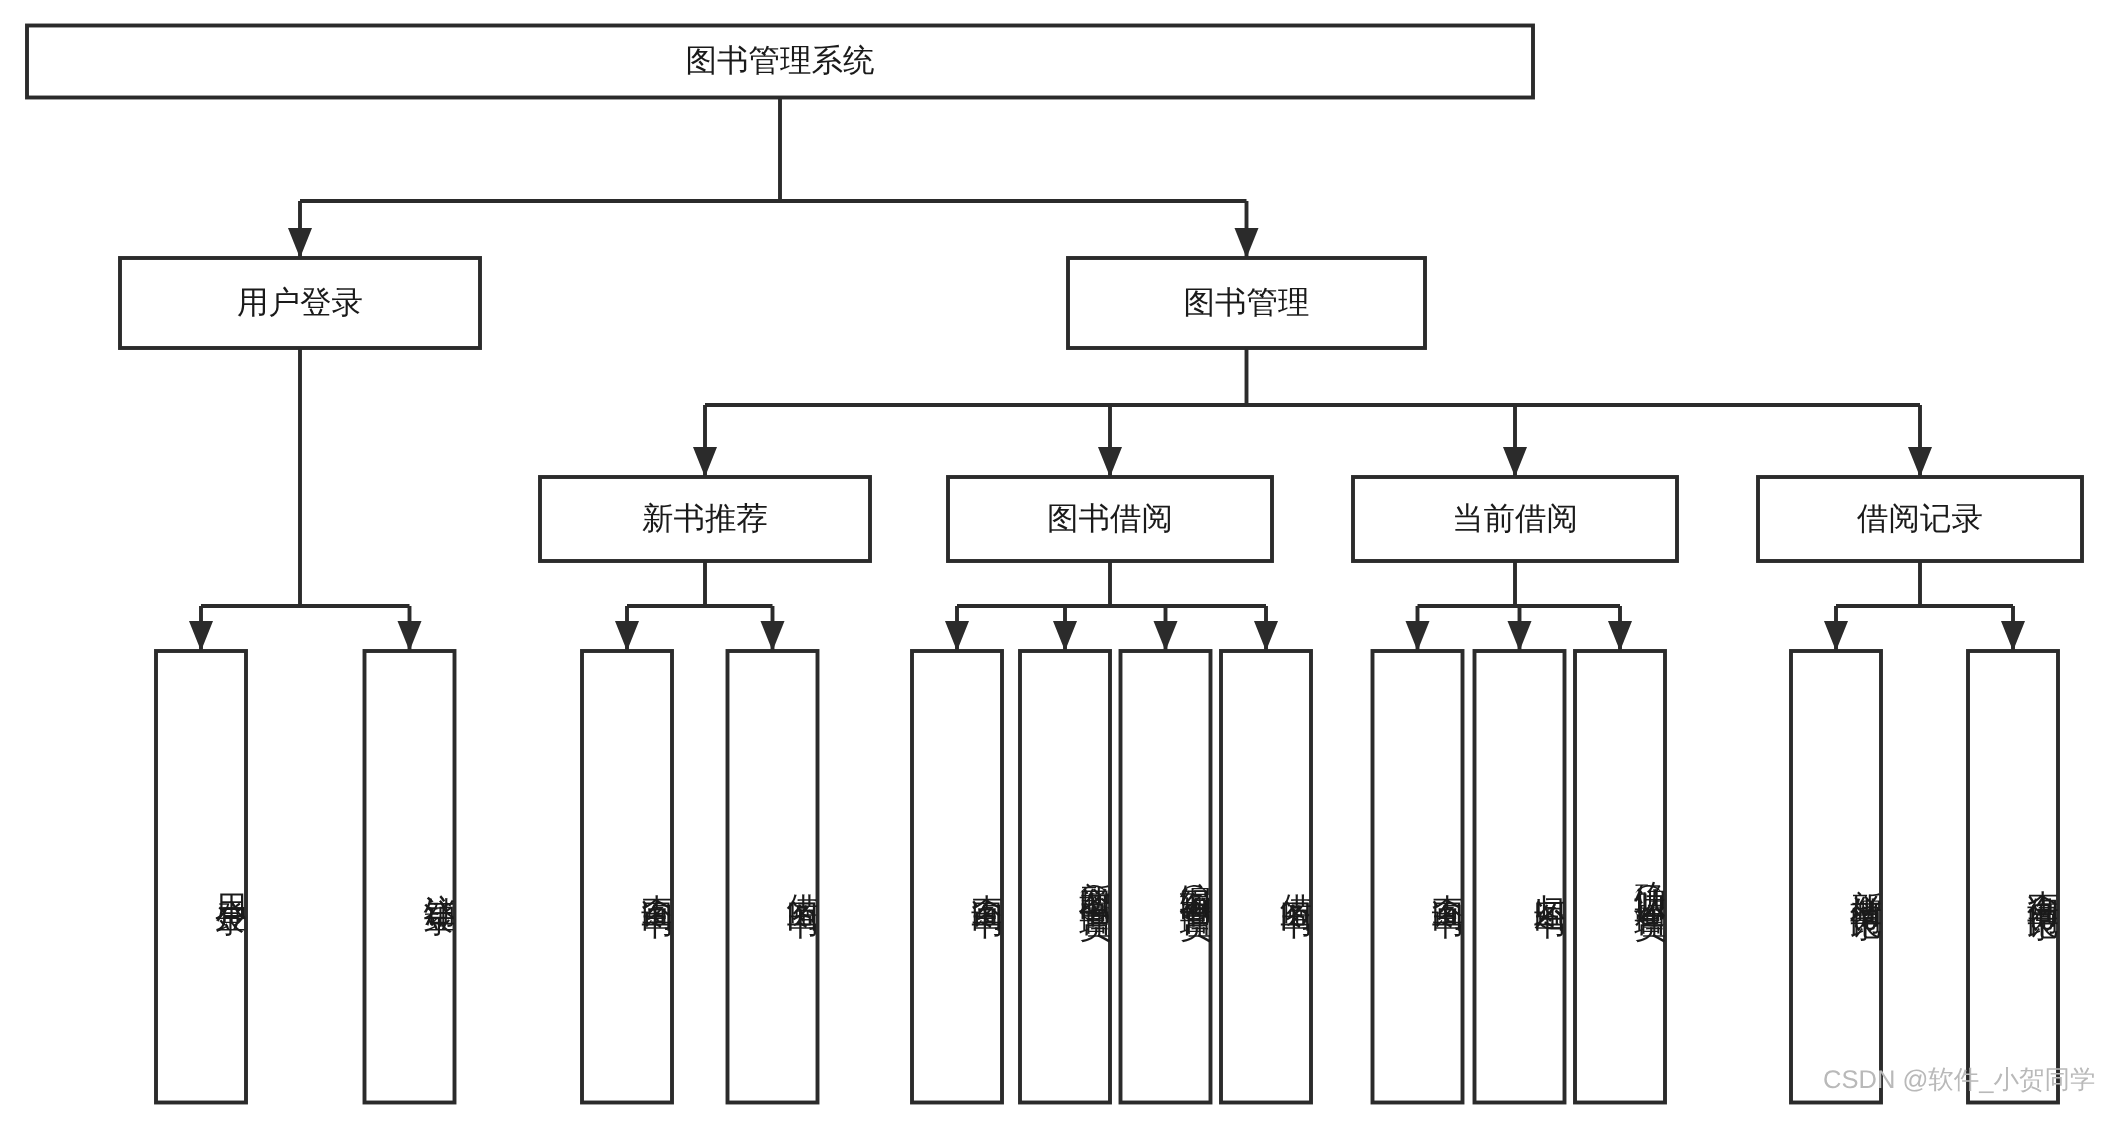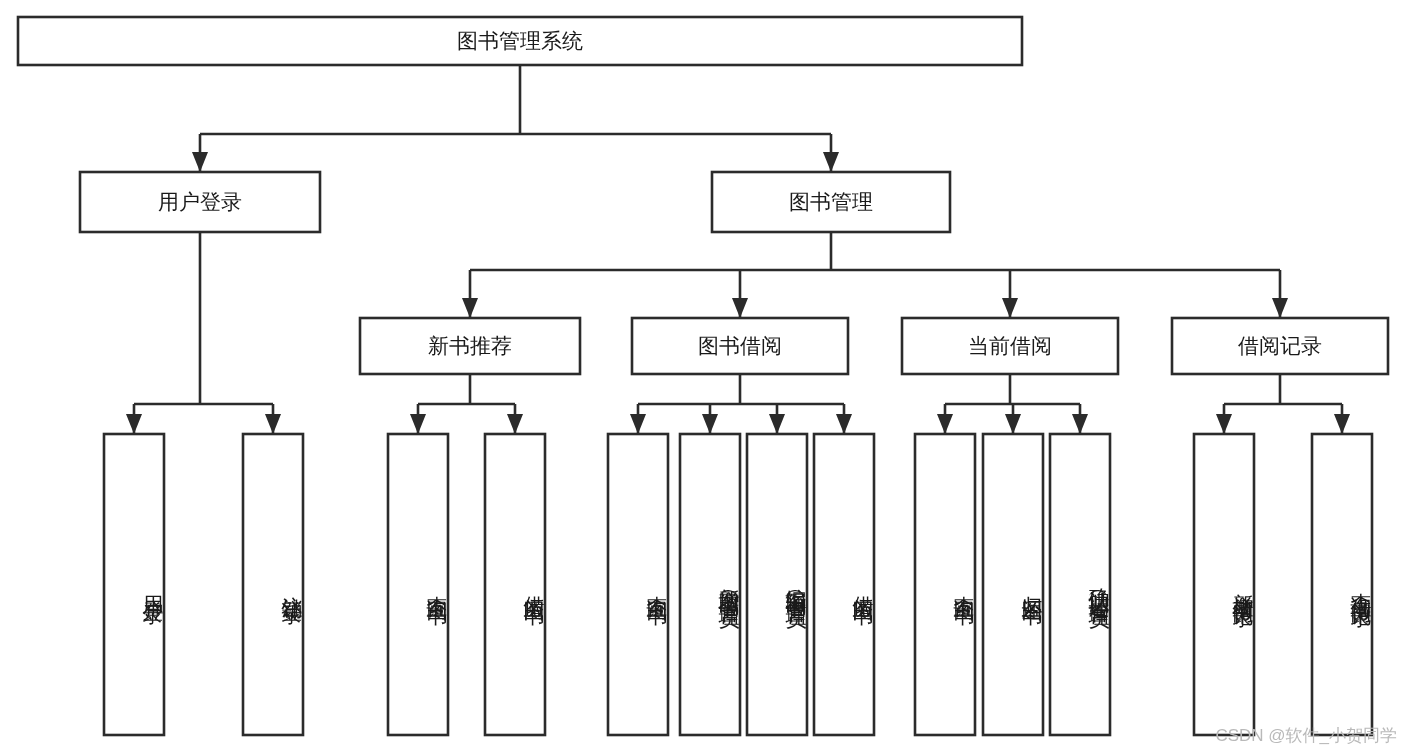--- a/index.html
+++ b/index.html
@@ -59,21 +59,21 @@
     letter-spacing: 3px;
     line-height: 1;
     white-space: nowrap;
     text-align: center;
     pointer-events: none;
     user-select: none;
   }
   .watermark {
     position: absolute;
     right: 8px;
-    bottom: 0;
+    bottom: 16px;
     font-family: "Liberation Sans", "DejaVu Sans", sans-serif;
     font-size: 17px;
     color: #b9b9b9;
     white-space: nowrap;
     user-select: none;
   }
 </style>
 </head>
 <body>
 

